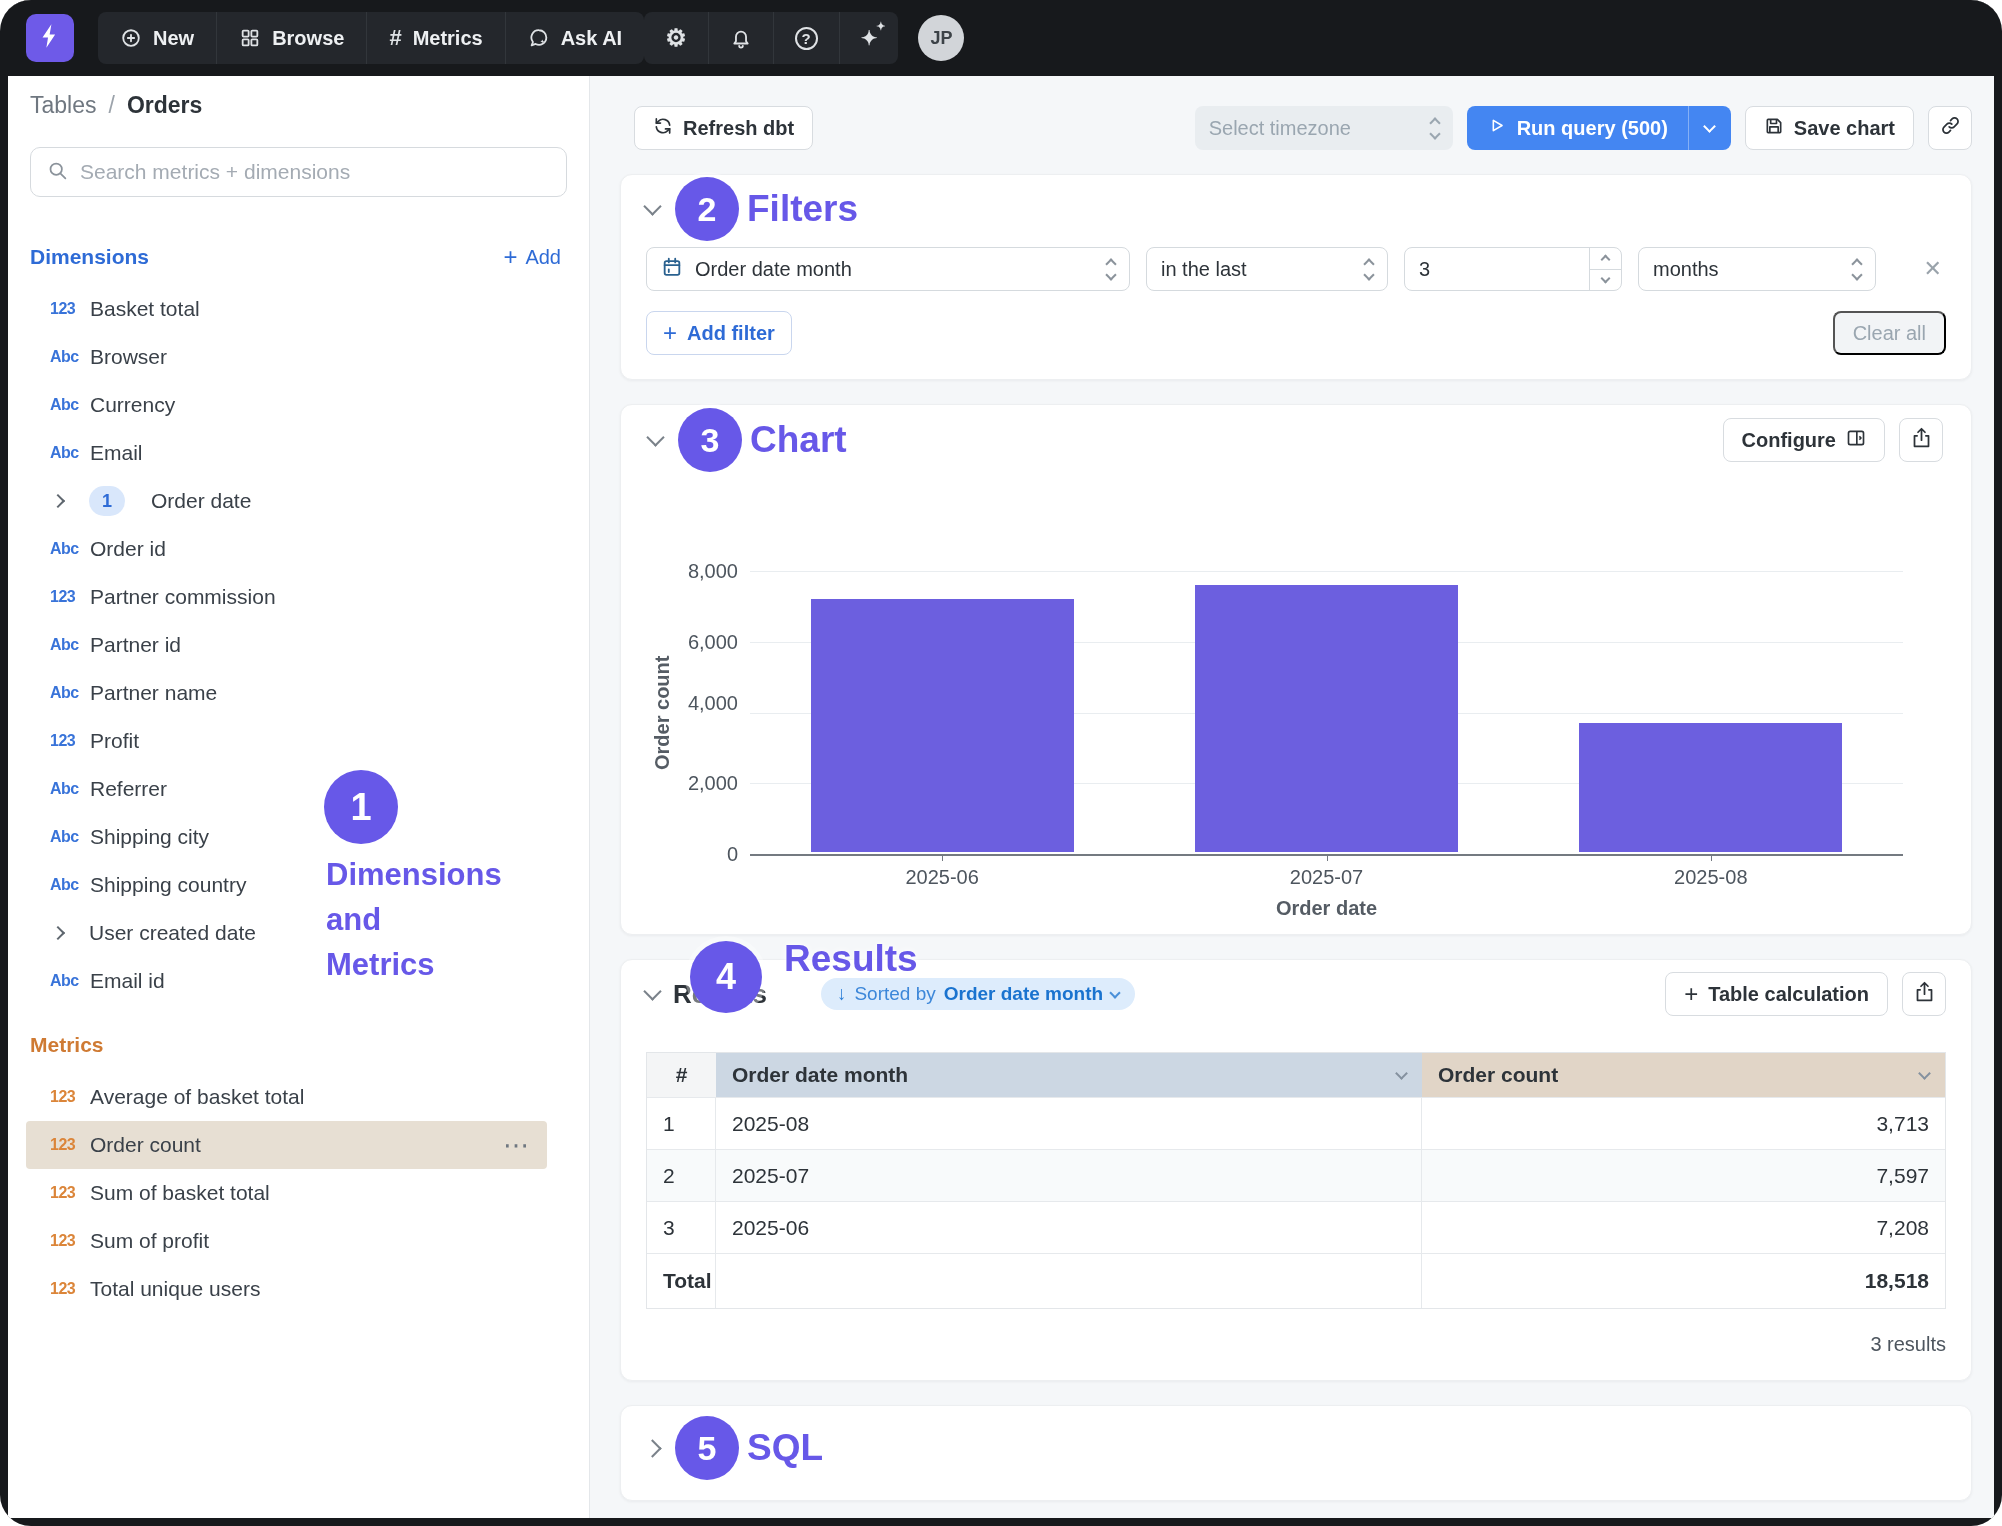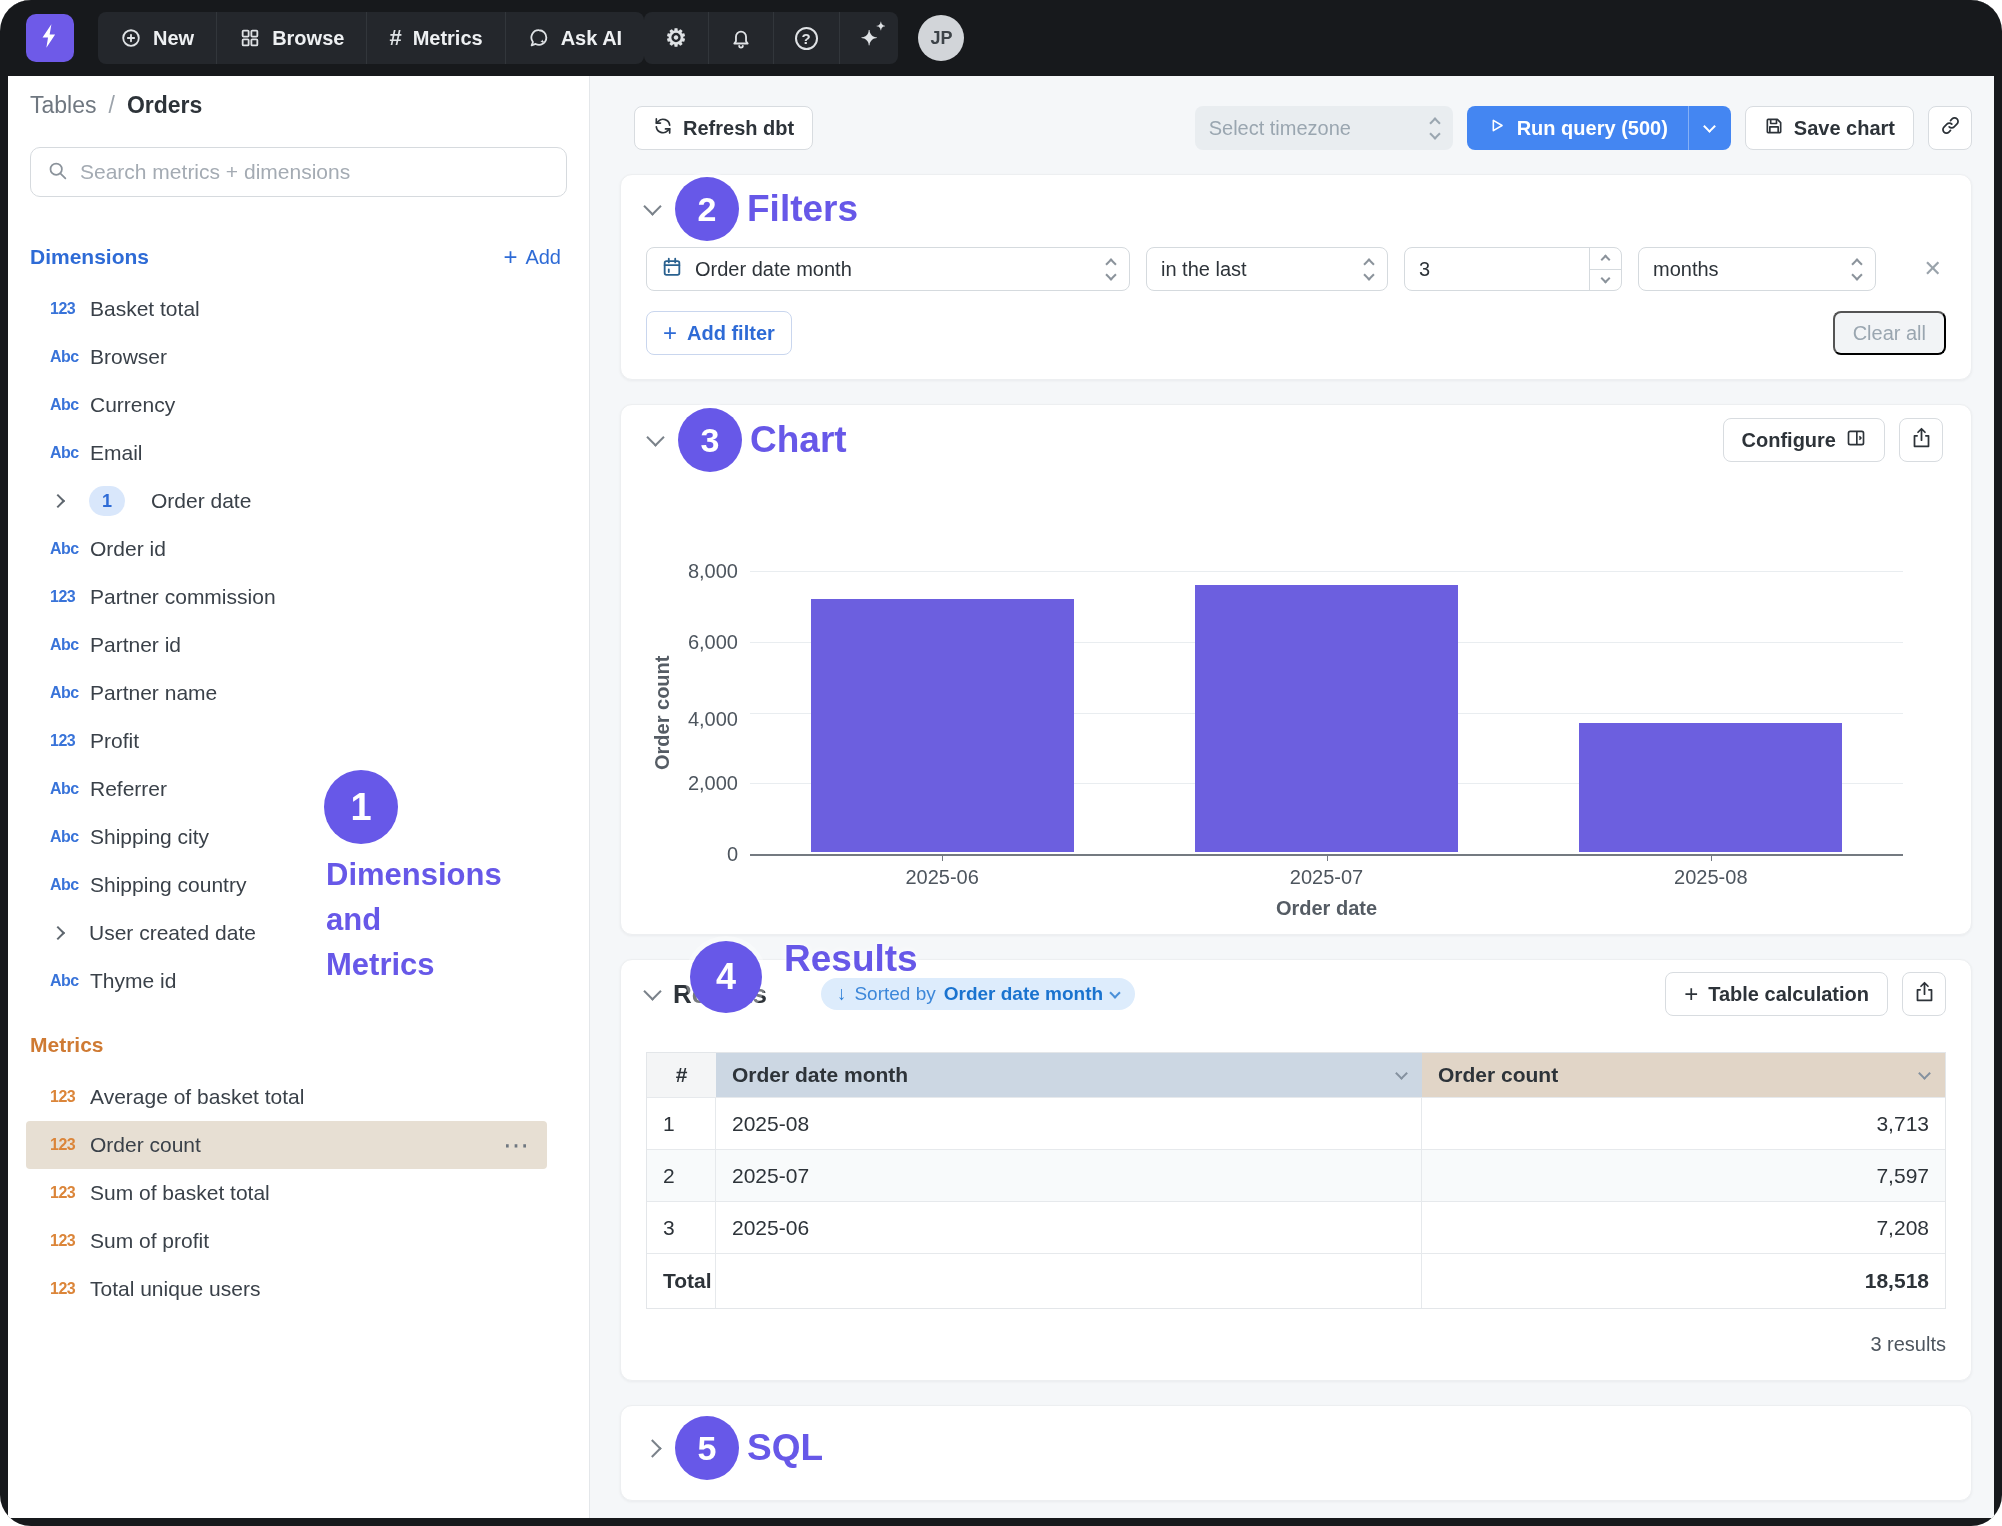--- a/index.html
+++ b/index.html
@@ -346,21 +346,21 @@
   </div>
             <div class="side-item">
     <span class="chev-r"></span>
 
     <span class="side-label">User created date</span>
 
   </div>
             <div class="side-item">
 
     <span class="field-icon">Abc</span>
-    <span class="side-label">Thyme id</span>
+    <span class="side-label">Email id</span>
 
   </div>
           </div>
       <div class="side-sec-head metrics-head">
         <span class="sec-title-met">Metrics</span>
       </div>
       <div class="side-list met-icons" id="met-list">
             <div class="side-item">
 
     <span class="field-icon">123</span>
@@ -516,21 +516,21 @@
                     <path d="M8 6l4-4 4 4M12 2v13"></path>
                     <path d="M7 10H4v12h16V10h-3"></path>
                   </svg></span>
           </button>
         </div>
         <div class="chart-grid">
           <div class="y-axis-title">Order count</div>
           <div class="y-ticks" id="y-ticks">
                 <div class="ytick" style="top: 283px;">0</div>
                 <div class="ytick" style="top: 212.25px;">2,000</div>
-                <div class="ytick" style="top: 148px;">4,000</div>
+                <div class="ytick" style="top: 132px;">4,000</div>
                 <div class="ytick" style="top: 70.75px;">6,000</div>
                 <div class="ytick" style="top: 0px;">8,000</div>
               </div>
           <div class="plot" id="plot">
                 <div class="axisline" style="top: 283px;"></div>
                 <div class="gridline" style="top: 212.25px;"></div>
                 <div class="gridline" style="top: 141.5px;"></div>
                 <div class="gridline" style="top: 70.75px;"></div>
                 <div class="gridline" style="top: 0px;"></div>
                 <div class="bar" style="height: 252.983px; left: 5.26667%; background: rgb(108, 95, 223);"></div>

